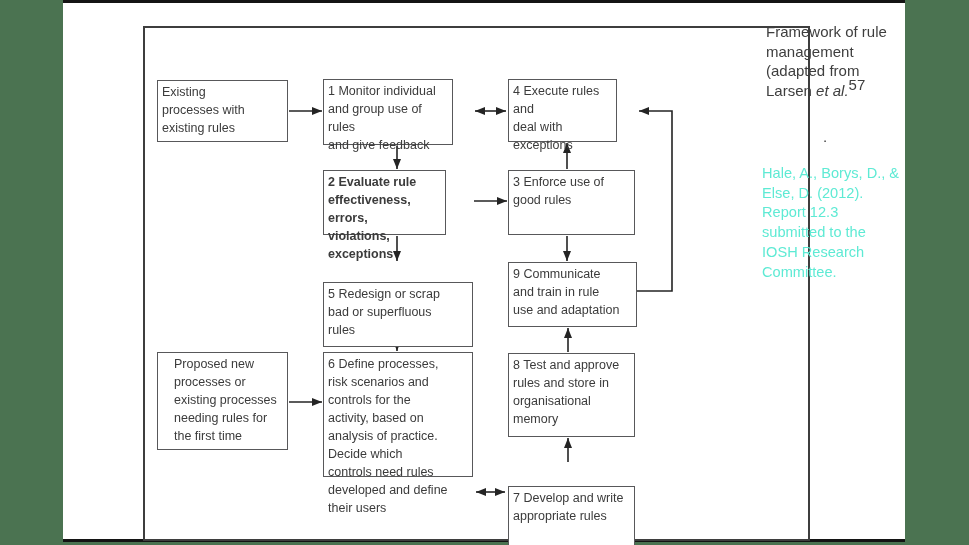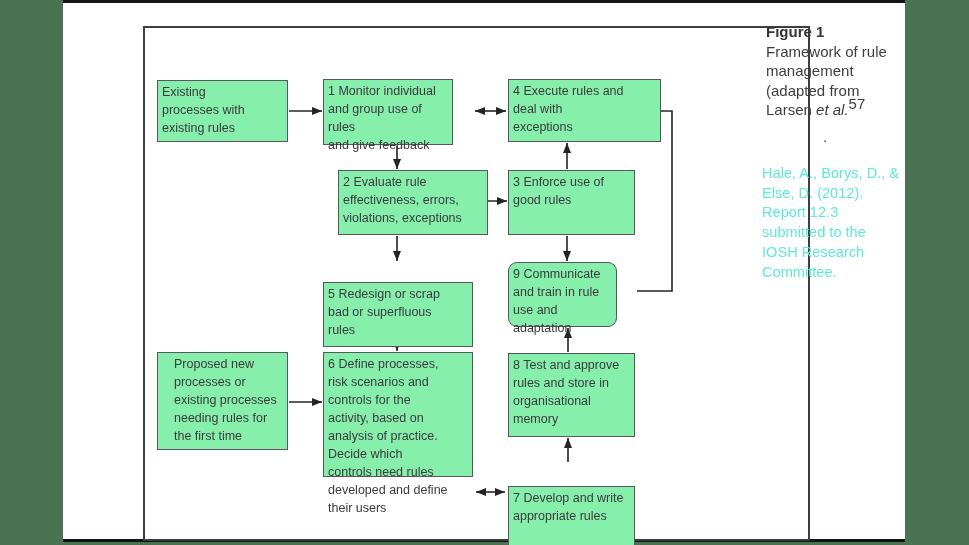--- a/index.html
+++ b/index.html
@@ -16,35 +16,35 @@
     border-bottom:3px solid #141414;
   }
   .figure-frame {
     position:absolute; left:80px; top:23px; width:667px; height:515px;
     border:2px solid #3e3e3e;
     background:transparent;
   }
   svg.connectors { position:absolute; left:0; top:0; pointer-events:none; }
   .fbox {
     position:absolute;
-    background:#86efac;
+    background:#ffffff;
     border:1.5px solid #58585a;
     color:#3b3b3b;
     font-size:12.5px;
     line-height:18px;
     padding:2px 1px 0 4px;
     white-space:pre-line;
   }
   .box-a { left:157px; top:80px;  width:131px; height:62px; }
   .box-1 { left:323px; top:79px;  width:130px; height:66px; }
-  .box-4 { left:508px; top:79px;  width:153px; height:63px; }
-  .box-2 { left:338px; top:170px; width:150px; height:65px; }
+  .box-4 { left:508px; top:79px;  width:109px; height:63px; }
+  .box-2 { left:323px; top:170px; width:123px; height:65px;font-weight:bold; }
   .box-3 { left:508px; top:170px; width:127px; height:65px; }
   .box-5 { left:323px; top:262px; width:150px; height:65px;margin-top:20px; }
-  .box-9 { left:508px; top:262px; width:109px; height:65px;border-radius:9px; }
+  .box-9 { left:508px; top:262px; width:129px; height:65px; }
   .box-b { left:157px; top:352px; width:131px; height:98px;padding-left:16px; }
   .box-6 { left:323px; top:352px; width:150px; height:125px; }
   .box-8 { left:508px; top:353px; width:127px; height:84px; }
   .box-7 { left:508px; top:463px; width:127px; height:64px;margin-top:23px; }
 
   .caption {
     position:absolute; left:766px; top:22px; width:146px;
     color:#3e3e3e; font-size:15px; line-height:19.5px;
   }
   .caption .fig-label { font-weight:bold; color:#353535; }
@@ -142,21 +142,20 @@
 developed and define
 their users</div>
 <div class="fbox box-8">8 Test and approve
 rules and store in
 organisational
 memory</div>
 <div class="fbox box-7">7 Develop and write
 appropriate rules</div>
 
 <div class="caption">
-  <div class="fig-label">Figure 1</div>
   <div class="cap-lines">Framework of rule
 management
 (adapted from</div>
   <div class="cap-last"><span>Larsen </span><span class="etal">et al.</span><sup>57</sup></div>
 </div>
 
 <div class="stray-period">.</div>
 
 <div class="citation">Hale, A., Borys, D., &amp;
 Else, D. (2012).

